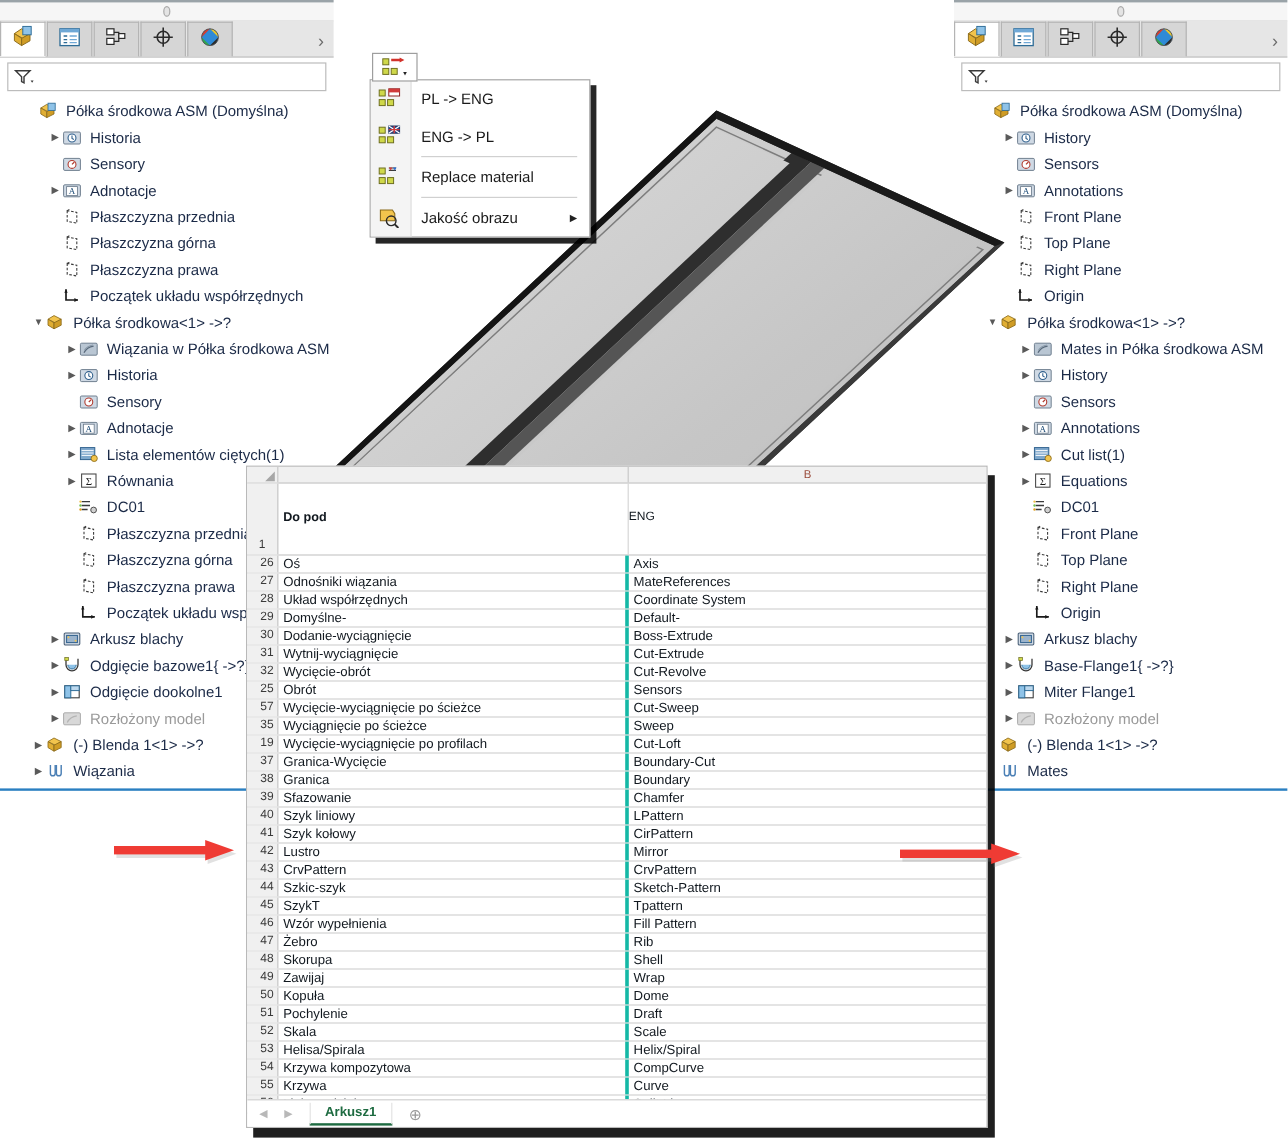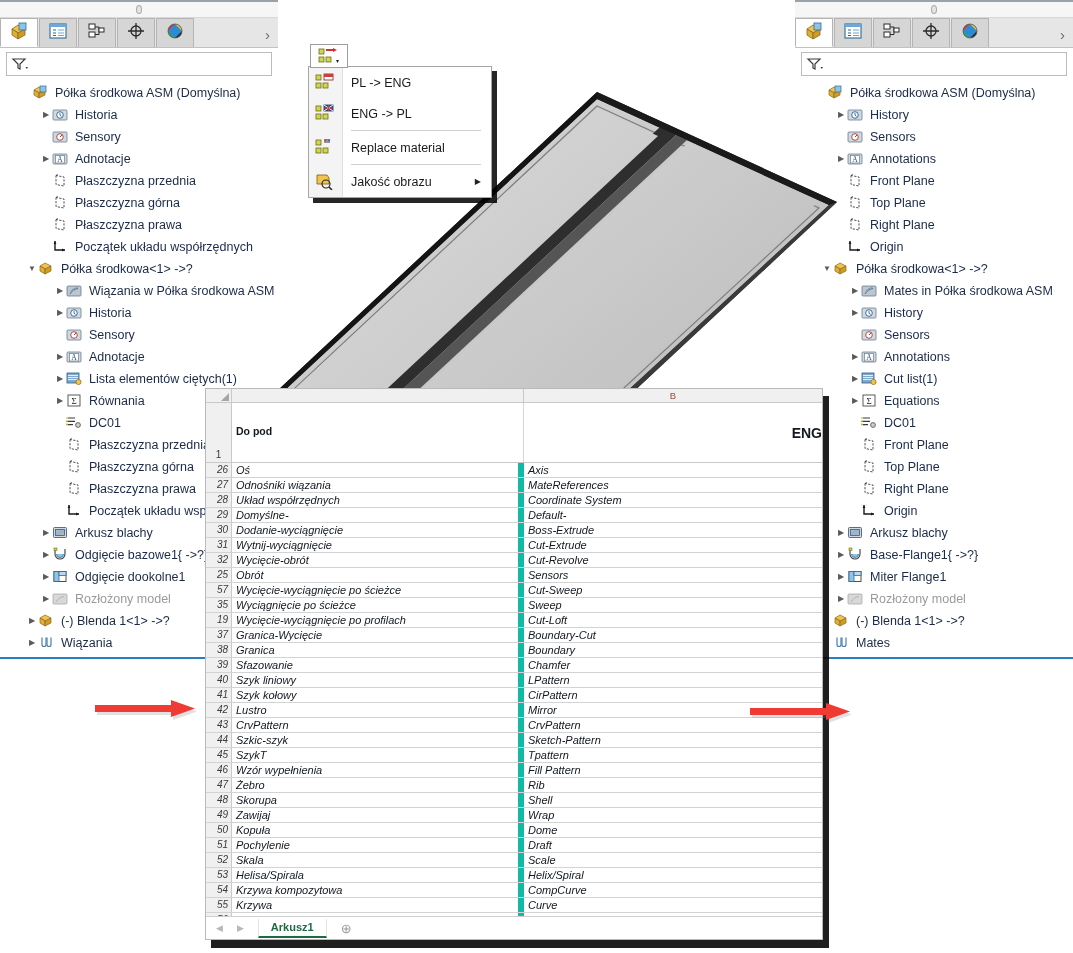--- a/index.html
+++ b/index.html
@@ -101,27 +101,27 @@
     overflow: hidden;
   }
   .sh-colhdr { display: flex; height: 14px; background: #f0f0f0; border-bottom: 1px solid #c9c9c9; }
   .sh-corner { width: 26px; border-right: 1px solid #c9c9c9; position: relative; background: #f0f0f0; }
   .sh-corner::after { content:""; position:absolute; right:2px; bottom:1px; border-left:8px solid transparent; border-bottom:8px solid #a6a6a6; }
   .sh-colA { flex: 0 0 292px; border-right: 1px solid #c9c9c9; }
   .sh-colB { flex: 1; text-align: center; color: #9a4b3b; font-size: 9.5px; line-height: 14px; }
   .sh-row1 { display: flex; height: 60px; border-bottom: 1px solid #c9c9c9; }
   .sh-row1 .rn { width: 26px; background: #f0f0f0; border-right: 1px solid #c9c9c9; color: #3a3a3a; font-size:10px; display:flex; align-items:flex-end; justify-content:center; padding-bottom:2px;}
   .sh-row1 .cA { flex: 0 0 292px; border-right: 1px solid #d6d6d6; font-weight: bold; font-size: 10.5px; padding: 22px 0 0 4px; }
-  .sh-row1 .cB { flex: 1; font-weight: bold; font-size: 14px; text-align: right; padding-top: 22px; }
-  .sh-row { display: flex; height: 15px; border-bottom: 1px solid #d3d3d3; font-style: italic; }
+  .sh-row1 .cB { flex: 1; font-weight: normal; font-size: 10px; text-align: left; padding-top: 22px; }
+  .sh-row { display: flex; height: 15px; border-bottom: 1px solid #d3d3d3; }
   .sh-row .rn {
     width: 26px; background: #f0f0f0; border-right: 1px solid #c9c9c9;
     color: #3a3a3a; font-size: 10px; text-align: right; padding-right: 3px; line-height: 14px;
   }
-  .sh-row .cA { flex: 0 0 292px; border-right: 6px solid #14b8a6; padding-left: 4px; line-height: 14px; }
+  .sh-row .cA { flex: 0 0 292px; border-right: 3px solid #14b8a6; padding-left: 4px; line-height: 14px; }
   .sh-row .cB { flex: 1; padding-left: 4px; line-height: 14px; }
   .sh-tabbar {
     position: absolute; left: 0; right: 0; bottom: 0; height: 23px;
     background: #fff; border-top: 1px solid #d0d0d0; display: flex; align-items: center;
   }
   .sh-navs { display:flex; gap:14px; padding: 0 14px 0 10px; color:#b8b8b8; font-size:9px; }
   .sh-tab {
     font-size: 11px; font-weight: bold; color: #1e6b41;
     padding: 2px 12px 3px 12px; border-bottom: 2px solid #1e6b41;
     border-left: 1px solid #e3e3e3; border-right: 1px solid #e3e3e3;

